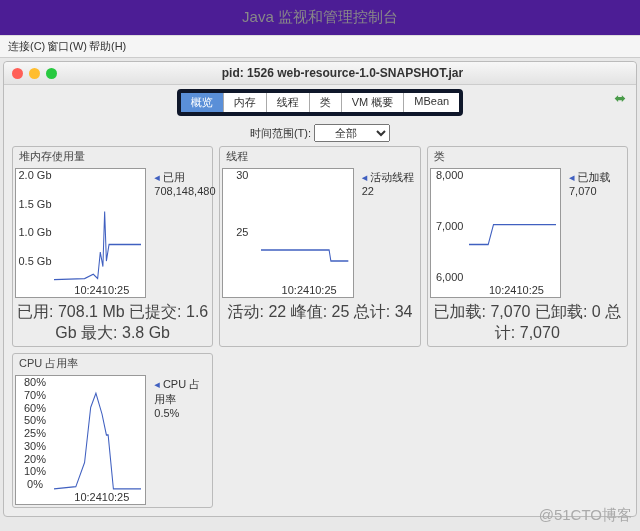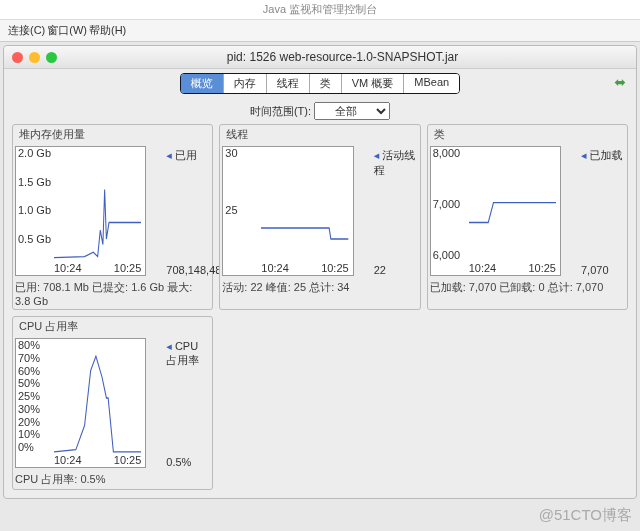--- a/index.html
+++ b/index.html
@@ -1,43 +1,43 @@
 <!DOCTYPE html>
 <html><head>
 <meta charset="utf-8">
 <style>
 *{box-sizing:border-box;margin:0;padding:0;font-family:-apple-system,"Helvetica Neue",Arial,sans-serif;font-size:11px;color:#333}
 body{background:#e8e8e8;width:640px;height:531px;overflow:hidden}
 .menubar{background:#f5f5f5;padding:3px 8px;display:flex;gap:2px;border-bottom:1px solid #ccc;font-size:11px}
-.titlebar{text-align:center;background:#ffffff;padding:2px;font-size:11px;color:#888;border-bottom:1px solid #ddd}
+.titlebar{text-align:center;background:#4c1d95;padding:8px;font-size:15px;color:#888;border-bottom:1px solid #ddd}
 .window{background:#ededed;border:1px solid #bbb;margin:3px;border-radius:4px}
 .winhead{display:flex;align-items:center;padding:4px 8px;background:linear-gradient(#f7f7f7,#e3e3e3);border-bottom:1px solid #ccc;border-radius:4px 4px 0 0}
 .dots{display:flex;gap:6px}
 .dot{width:11px;height:11px;border-radius:50%}
 .r{background:#ff5f57}.y{background:#ffbd2e}.g{background:#28c940}
-.wtitle{flex:1;text-align:center;font-weight:400;font-size:12px}
+.wtitle{flex:1;text-align:center;font-weight:700;font-size:12px}
 .tabs{display:flex;justify-content:center;padding:4px 0;background:#ededed;position:relative}
-.tabgroup{display:flex;border:1px solid #0f172a;border-radius:4px;overflow:hidden}
+.tabgroup{display:flex;border:4px solid #0f172a;border-radius:4px;overflow:hidden}
 .tab{padding:2px 10px;background:#fff;border-right:1px solid #aaa;font-size:11px;cursor:pointer}
 .tab:last-child{border-right:none}
 .tab.active{background:#5a8fd8;color:#fff}
 .plug{position:absolute;right:10px;top:5px;color:#4a9b4a;font-size:14px}
 .timerow{text-align:center;padding:4px}
 .timerow select{font-size:11px;padding:1px 16px}
 .grid{display:grid;grid-template-columns:1fr 1fr 1fr;gap:6px;padding:0 8px 8px}
 .panel{border:1px solid #bbb;background:#ededed;border-radius:3px}
 .ptitle{font-size:11px;padding:2px 6px;color:#444}
 .chartwrap{display:flex;padding:2px 4px 2px 2px}
 .chart{background:#fff;border:1px solid #999;position:relative;flex:1;height:130px}
-.legend{width:62px;font-size:9px;color:#4060c0;padding:2px 0 0 20px;display:flex;flex-direction:column;justify-content:space-between}
+.legend{width:62px;font-size:9px;color:#4060c0;padding:2px 0 0 8px;display:flex;flex-direction:column;justify-content:flex-start}
 .legend .arr{color:#4060c0}
-.yaxis{position:absolute;left:2px;top:0;bottom:14px;width:34px;display:flex;flex-direction:column;justify-content:space-between;font-size:9px;color:#555;text-align:left}
-.xaxis{position:absolute;bottom:1px;left:38px;right:4px;display:flex;justify-content:space-between;font-size:9px;color:#555}
+.yaxis{position:absolute;left:2px;top:0;bottom:14px;width:34px;display:flex;flex-direction:column;justify-content:space-between;font-size:9px;color:#555;text-align:center}
+.xaxis{position:absolute;bottom:1px;left:38px;right:16px;display:flex;justify-content:flex-end;font-size:9px;color:#555}
 .plot{position:absolute;left:38px;right:4px;top:4px;bottom:14px}
-.statline{font-size:11px;padding:2px;color:#444}
+.statline{text-align:center;font-size:16px;padding:2px;color:#444}
 .watermark{position:fixed;right:8px;bottom:6px;font-size:15px;color:#aaa}
 svg{width:100%;height:100%}
 path{fill:none;stroke:#4060c0;stroke-width:1.2}
 </style>
 </head>
 <body>
 
 <div class="titlebar">Java 监视和管理控制台</div>
 <div class="menubar">
   <span>连接(C)</span>
@@ -174,18 +174,17 @@
           <div class="xaxis">
               <span>10:24</span>
               <span>10:25</span>
             </div>
         </div>
         <div class="legend">
             <span class="arr">◂ <span>CPU 占用率</span></span>
             <span>0.5%</span>
           </div>
       </div>
-      <div class="statline">CPU 占用率: 0.5%</div>
     </div>
   </div>
 </div>
 
 <div class="watermark">@51CTO博客</div>
 
 </body></html>

